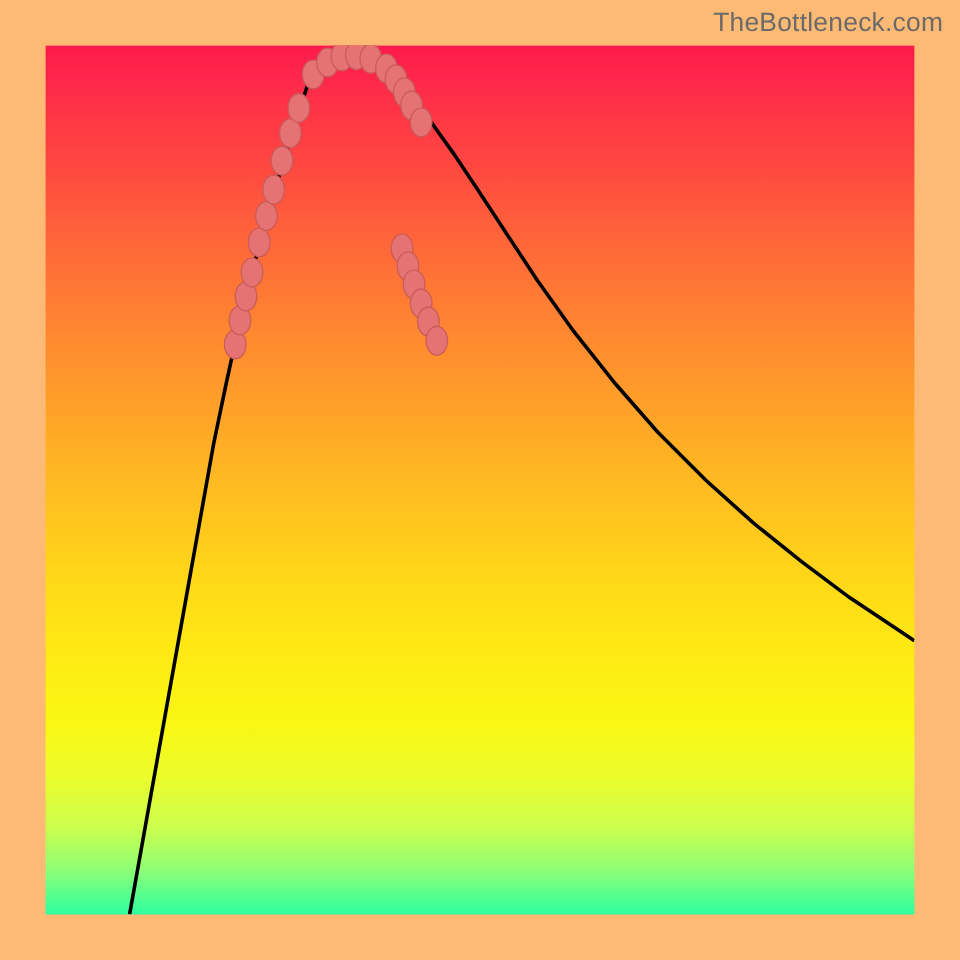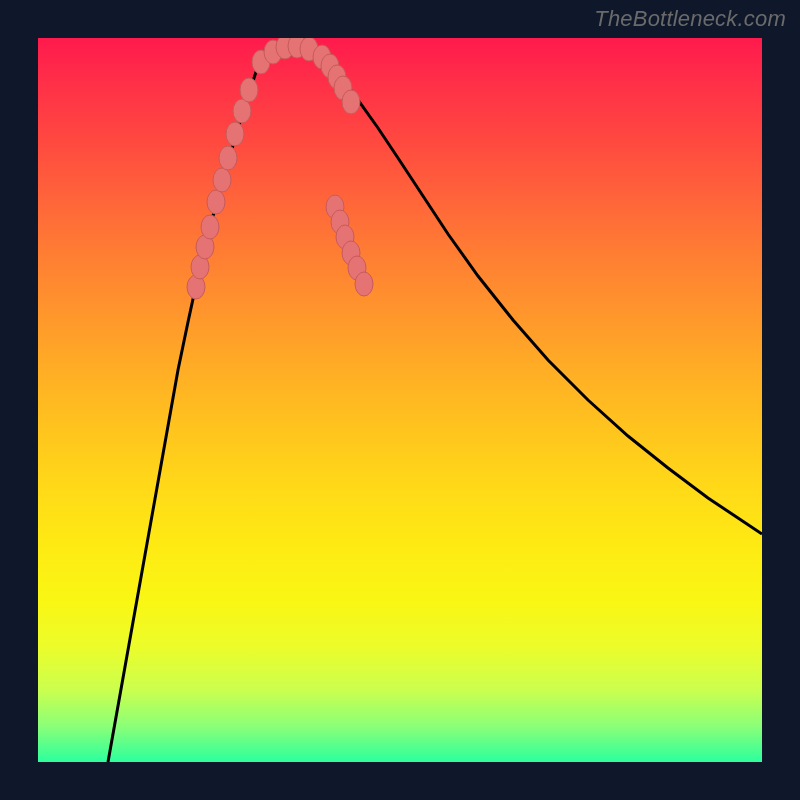--- a/index.html
+++ b/index.html
@@ -3,22 +3,21 @@
 <meta charset="utf-8">
 <style>
   * { margin: 0; padding: 0; box-sizing: border-box; }
   html, body { width: 800px; height: 800px; overflow: hidden; }
   body { background: #000; font-family: Arial, Helvetica, sans-serif; }
 
   .frame {
     position: absolute;
     top: 0; left: 0;
     width: 800px; height: 800px;
-    background: #0f172a;
-    font-style: italic;
+    background: #fdba74;
   }
 
   .plot {
     position: absolute;
     top: 38px;
     left: 38px;
     width: 724px;
     height: 724px;
     background: linear-gradient(to bottom,
       #ff1a4d 0%,

